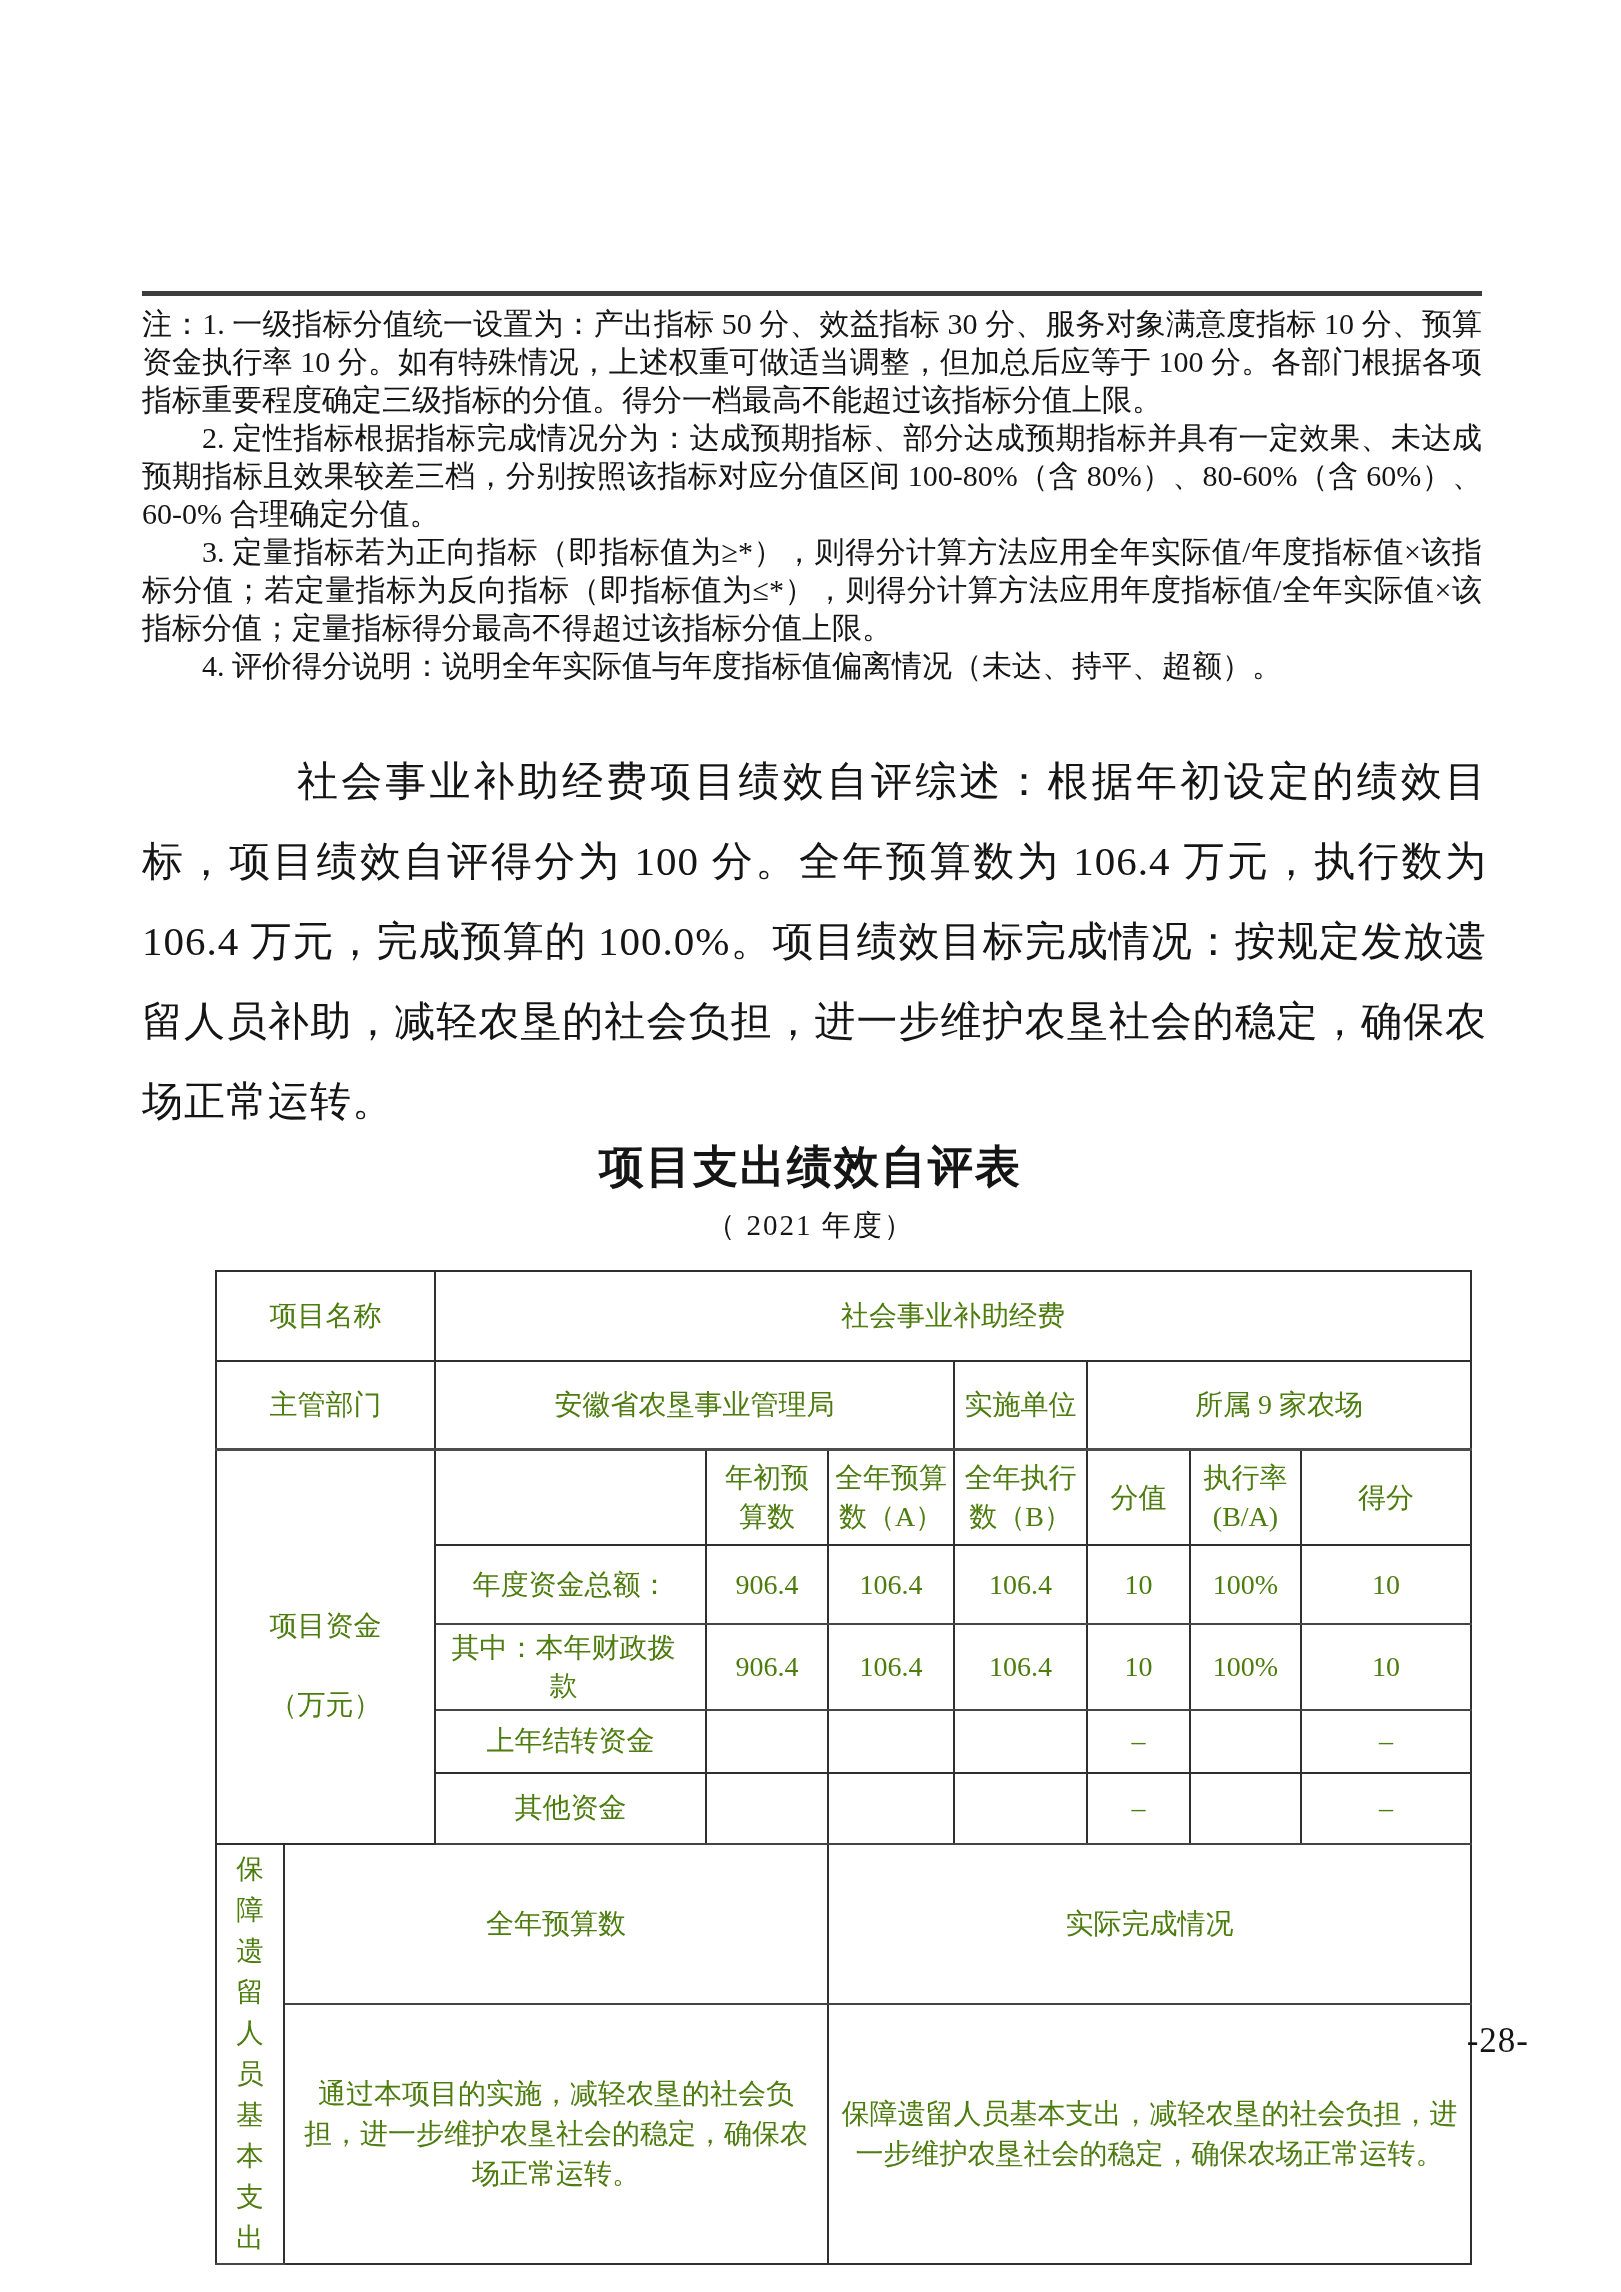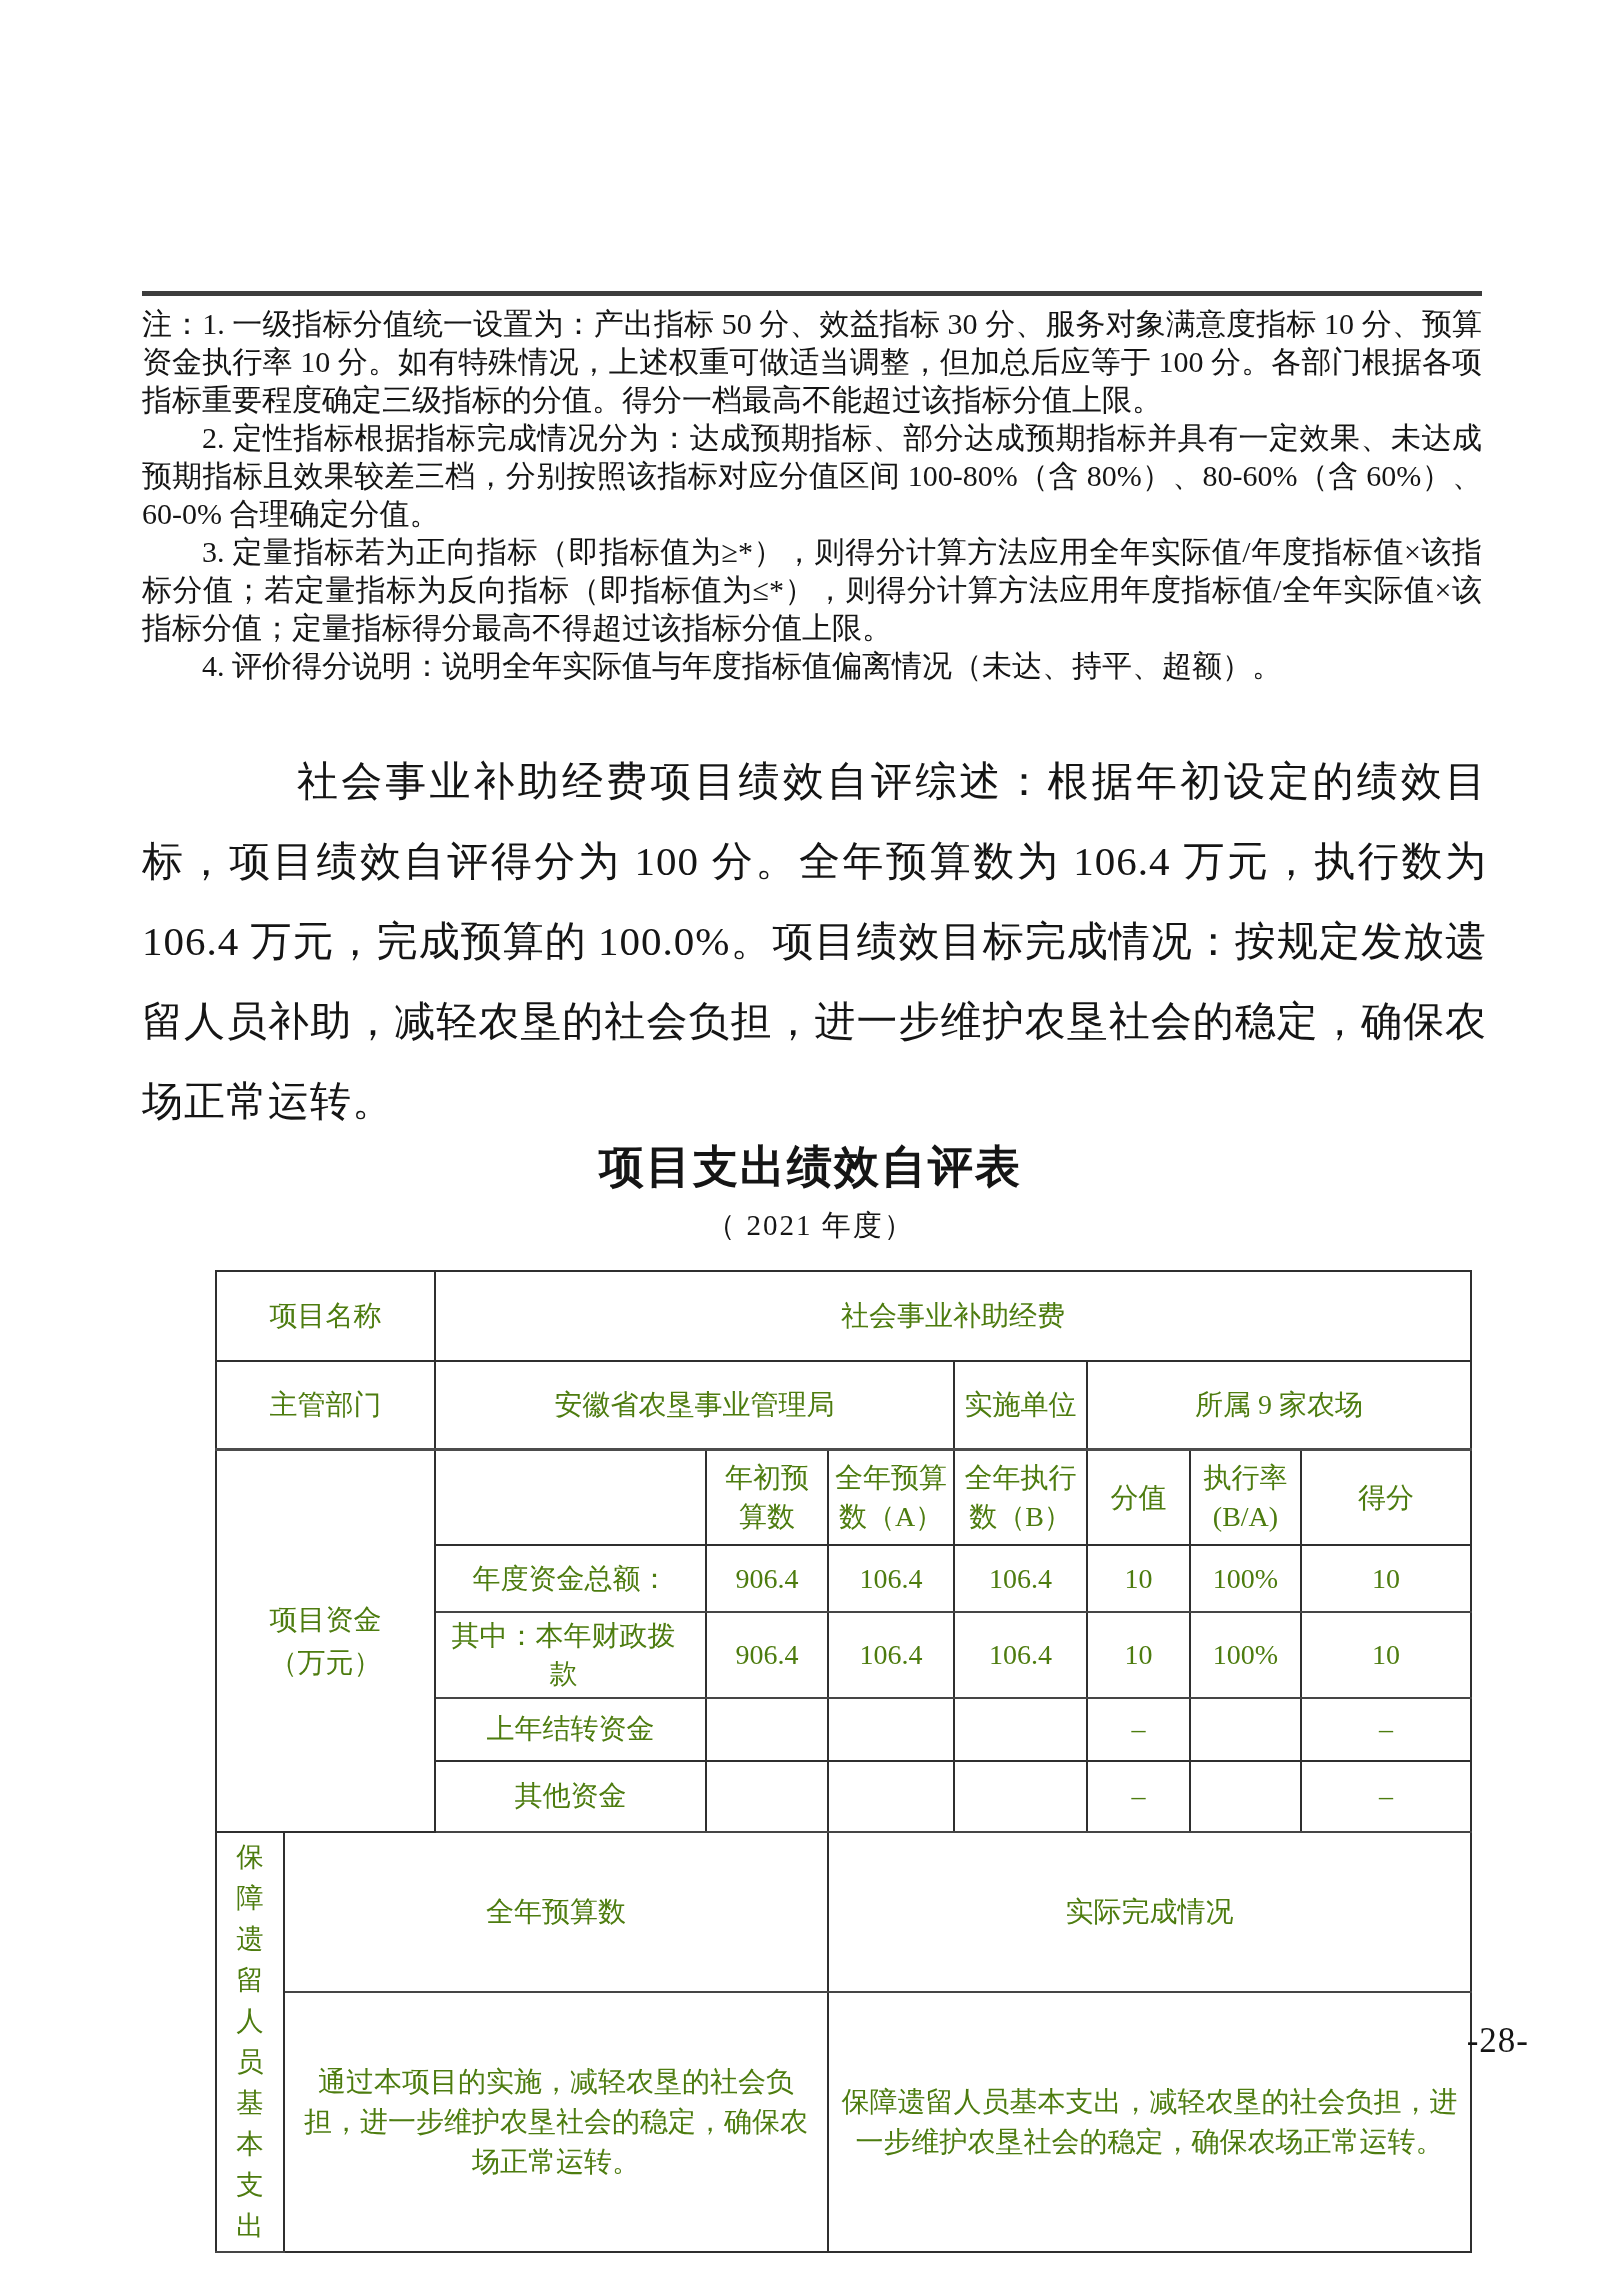--- a/index.html
+++ b/index.html
@@ -48,21 +48,21 @@
   td.ar { text-align:right; }
   td.goal-label {
     padding:5.9px 2.9px; font-size:27.4px; line-height:41px;
     word-break:break-all; text-align:center; vertical-align:middle;
   }
   td.goal-text {
     text-align:left; font-size:28px; line-height:40px; padding:7.8px 13.7px;
     word-break:break-all;
   }
   td.hdr { line-height:39px; word-break:break-all; padding:3.9px 4.9px; }
-  .funds-label div { line-height:43px; }
+  .funds-label div { line-height:43px;margin-top:36px; }
   .page-number {
     position:absolute; left:1264px; top:2021px; width:265px;
     text-align:right; font-size:35px; letter-spacing:1px;
     font-family:"Liberation Serif","DejaVu Serif",serif;
   }
 </style>
 </head>
 <body>
 
 <div class="page">
@@ -114,21 +114,21 @@
         </td>
         <td></td>
         <td class="hdr">年初预算数</td>
         <td class="hdr">全年预算数（A）</td>
         <td class="hdr">全年执行数（B）</td>
         <td class="hdr">分值</td>
         <td class="hdr">执行率(B/A)</td>
         <td class="hdr">得分</td>
       </tr>
 
-      <tr style="height:67px" class="bb3">
+      <tr style="height:79px" class="bb3">
         <td class="al">年度资金总额：</td>
         <td>906.4</td>
         <td>106.4</td>
         <td>106.4</td>
         <td>10</td>
         <td>100%</td>
         <td>10</td>
       </tr>
 
       <tr style="height:65px" class="bb3">

